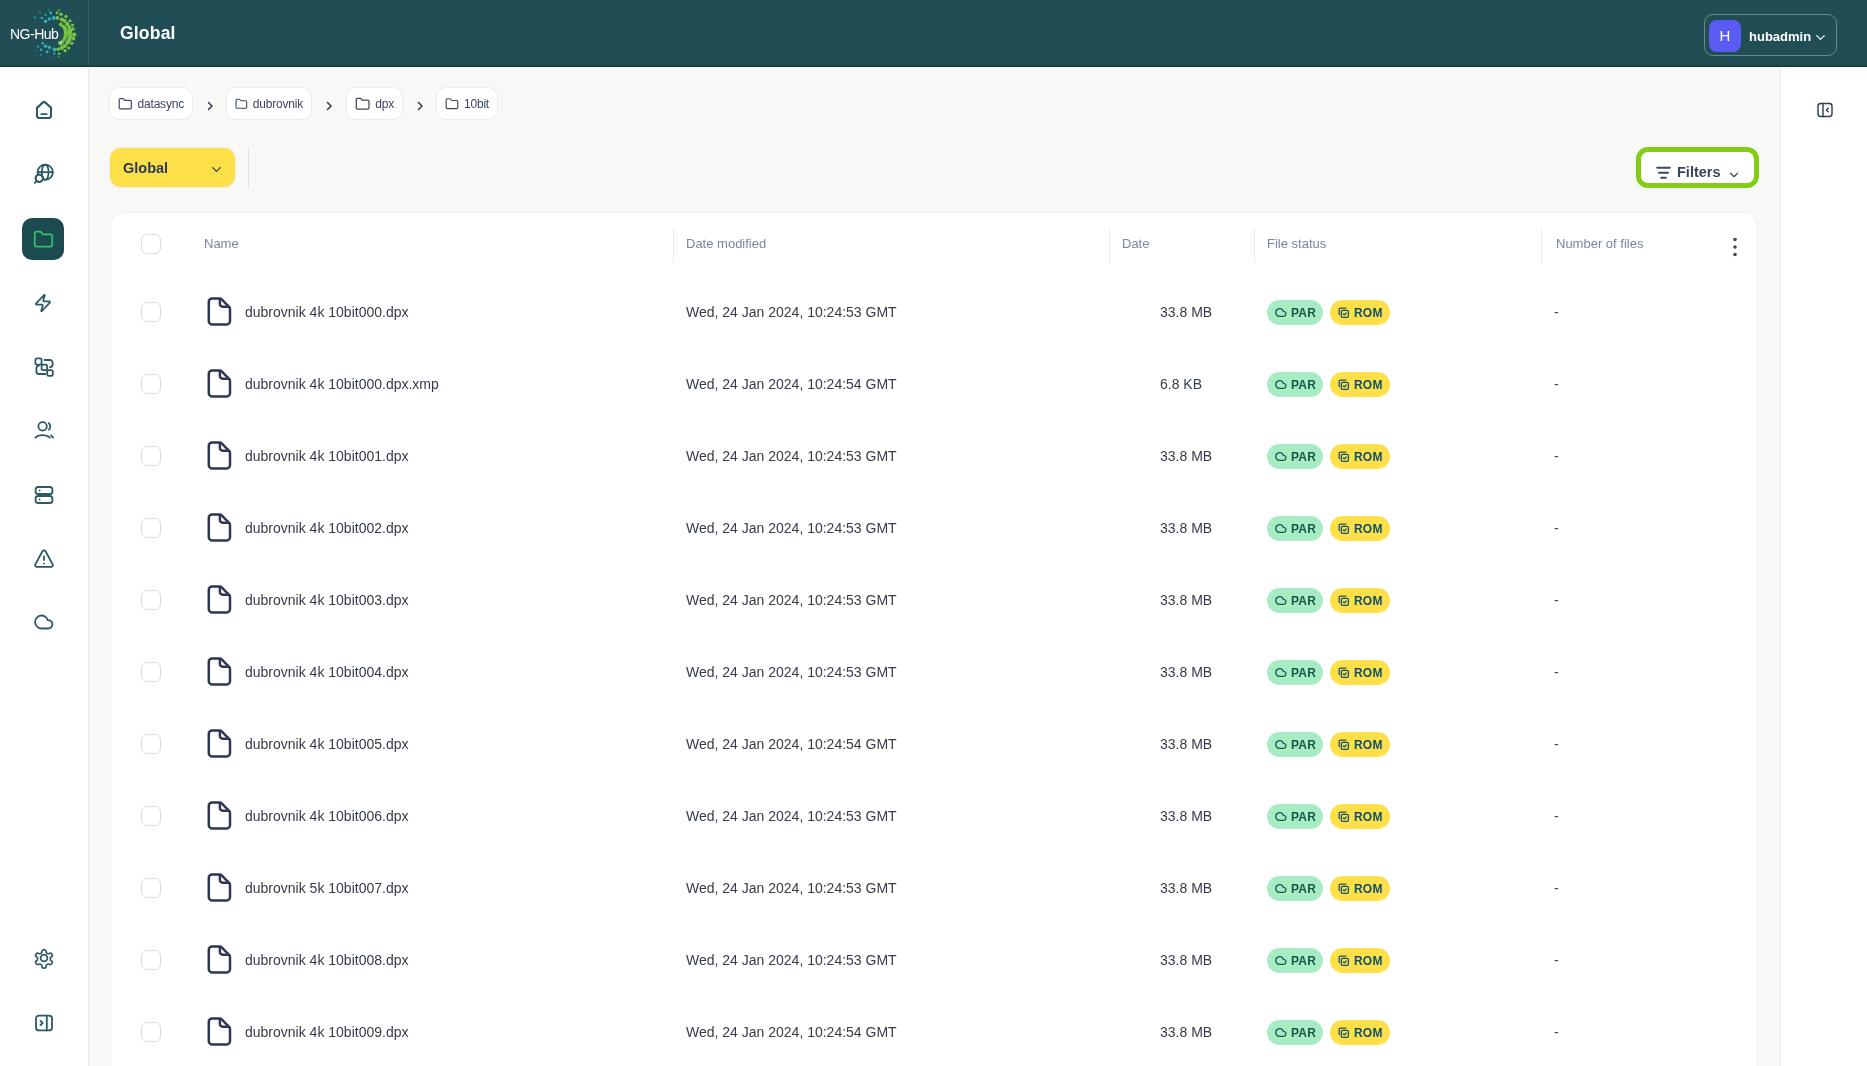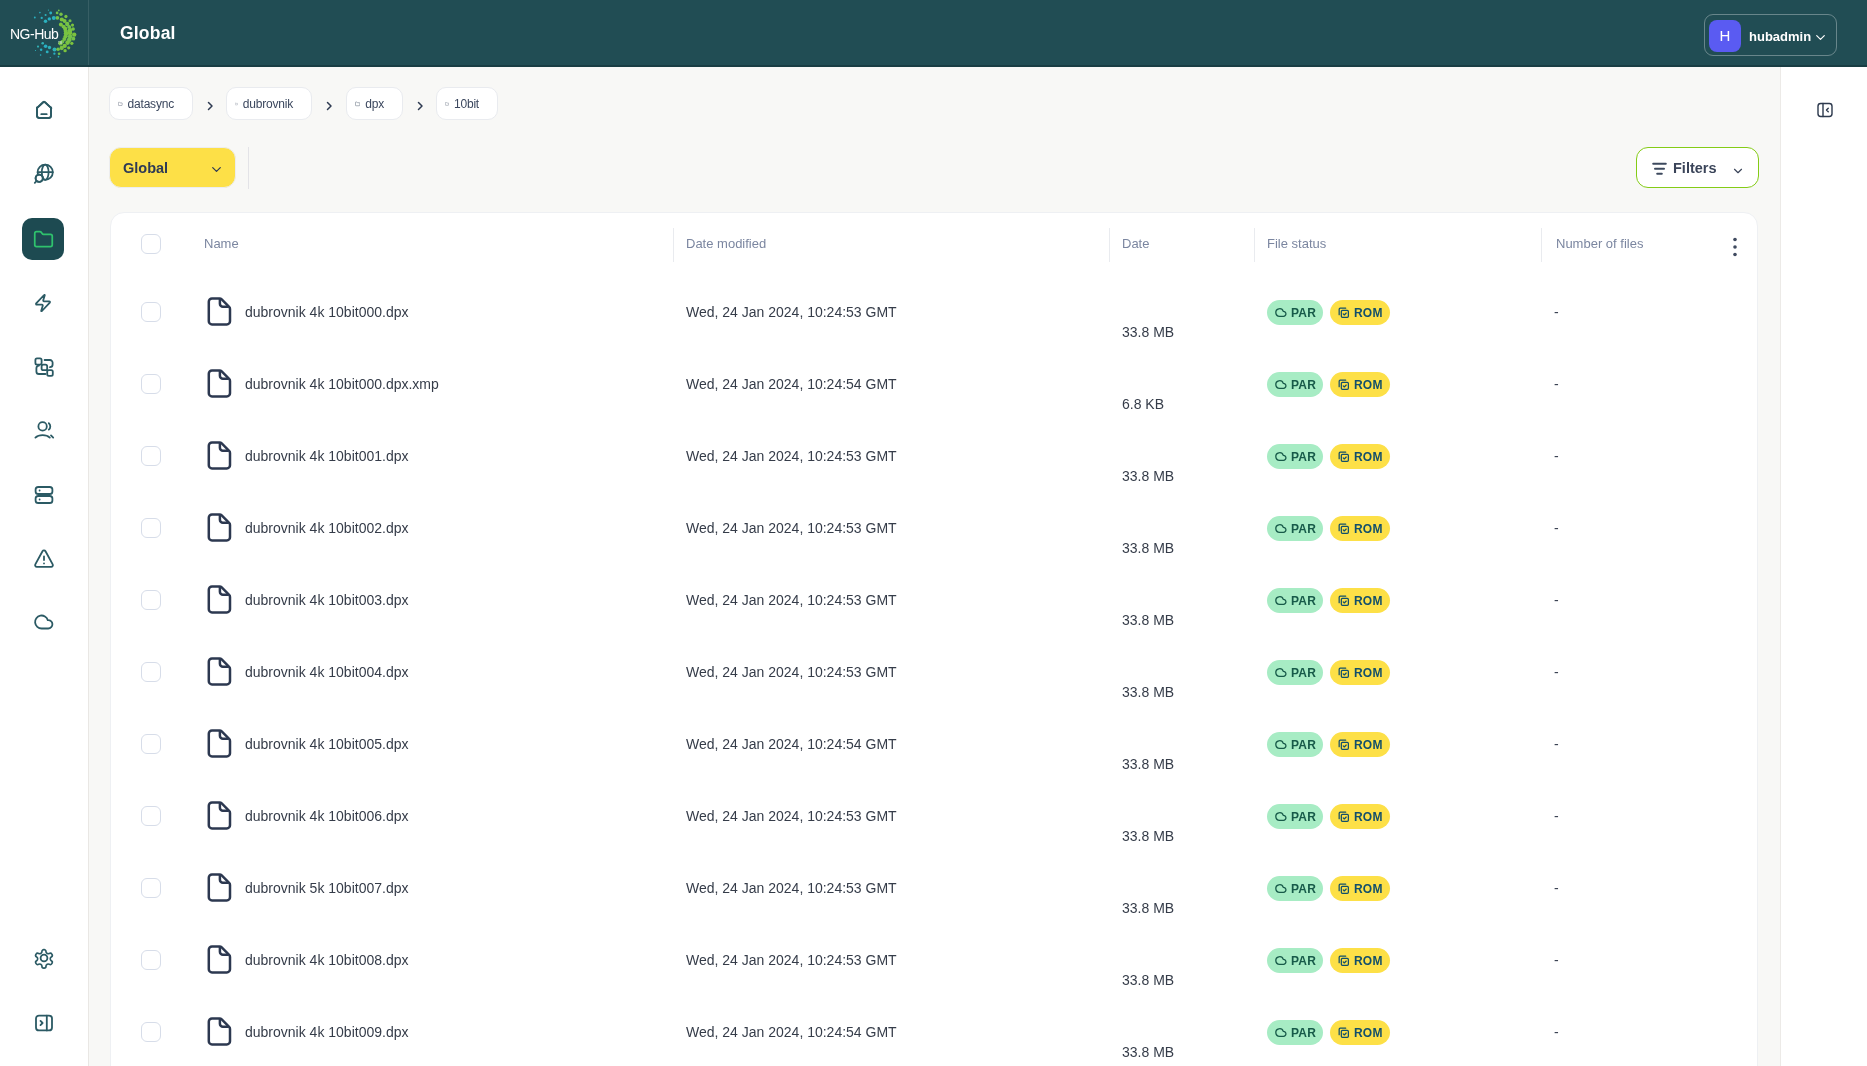--- a/index.html
+++ b/index.html
@@ -12,44 +12,44 @@
 #uchip .cv { position:absolute; right:9px; top:15px; }
 
 #side { position:absolute; left:0; top:67px; width:89px; height:999px; background:#fff; border-right:1px solid #e9e7e4; }
 .sic { position:absolute; left:0; width:88px; display:flex; justify-content:center; transform:translateY(-50%); }
 #acttile { position:absolute; left:22px; top:151px; width:42px; height:42px; border-radius:10px; background:#1d4a51; display:flex; align-items:center; justify-content:center; }
 
 #rail { position:absolute; left:1780px; top:67px; width:87px; height:999px; background:#fff; border-left:1px solid #eceae7; }
 #railbtn { position:absolute; left:34px; top:33px; }
 
 #main { position:absolute; left:89px; top:67px; width:1691px; height:999px; background:#f8f8f6; }
-.crumb { position:absolute; top:20px; height:33px; background:#fff; border:1px solid #e9ebef; border-radius:10px; display:flex; align-items:center; padding:0 18px 0 8px; gap:5px; color:#3b475e; font-size:12px; letter-spacing:-0.2px; }
+.crumb { position:absolute; top:20px; height:33px; background:#fff; border:1px solid #e9ebef; border-radius:10px; display:flex; align-items:center; padding:0 8px 0 8px; gap:5px; color:#3b475e; font-size:12px; letter-spacing:-0.2px; }
 .csep { position:absolute; top:31px; }
 #global { position:absolute; left:20px; top:80px; width:127px; height:41px; background:#fde047; border:1px solid #ecedef; border-radius:12px; }
 #global .t { position:absolute; left:13px; top:12px; font-size:14.5px; font-weight:700; color:#2e3a55; }
 #global .cv { position:absolute; right:12px; top:14px; }
 #vdiv { position:absolute; left:159px; top:80px; width:1px; height:42px; background:#e3e3e7; }
 #search { position:absolute; left:174px; top:80px; width:1358px; height:41px; background:#fff; border:1px solid #dbd8ca; border-radius:8px; }
 #search .ph { position:absolute; left:41px; top:12px; font-size:14.5px; color:#9aa1ab; }
 #search svg { position:absolute; left:15px; top:12px; }
-#filters { position:absolute; left:1547px; top:80px; width:123px; height:41px; background:#fff; border:1px solid #84cc16; border-radius:12px; }
+#filters { position:absolute; left:1547px; top:80px; width:123px; height:41px; background:#fff; border:5px solid #84cc16; border-radius:12px; }
 #filters .t { position:absolute; left:36px; top:12px; font-size:14.5px; font-weight:700; color:#3a4459; }
 #filters .fi { position:absolute; left:15px; top:14px; }
 #filters .cv { position:absolute; right:14px; top:15px; }
 
 #card { position:absolute; left:21px; top:145px; width:1648px; height:920px; background:#fff; border:1px solid #eef0f3; border-radius:14px; }
 .cb { position:absolute; width:20px; height:20px; border:1px solid #d7dde9; border-radius:6px; background:#fff; }
 .hlbl { position:absolute; top:0; height:62px; line-height:62px; font-size:13px; color:#7b86a0; }
 .hdiv { position:absolute; top:15px; width:1px; height:34px; background:#e9ebef; }
 .row { position:absolute; left:0; width:1648px; height:72px; }
 .fic { position:absolute; left:96px; top:21px; }
 .cell { position:absolute; font-size:14px; color:#353c49; top:28px; line-height:16px; }
 .nm { left:134px; }
 .dt { left:575px; }
-.sz { left:1011px;margin-top:20px; }
+.sz { left:1049px; }
 .nf { left:1443px; color:#3c4454; }
 .pill { position:absolute; top:24px; height:25px; border-radius:13px; display:flex; align-items:center; gap:4px; padding:0 7px; font-size:12px; font-weight:700; }
 .pill b { letter-spacing:0.2px; font-weight:700; }
 .par { left:1156px; background:#a7ecc4; color:#175a49; }
 .rom { left:1219px; background:#fde047; color:#124f6b; }
 #kebab { position:absolute; left:1622px; top:24px; }
 </style></head><body>
 
 <div id="hdr">
   <svg width="88" height="66" viewBox="0 0 88 66" style="position:absolute;left:0;top:0">

